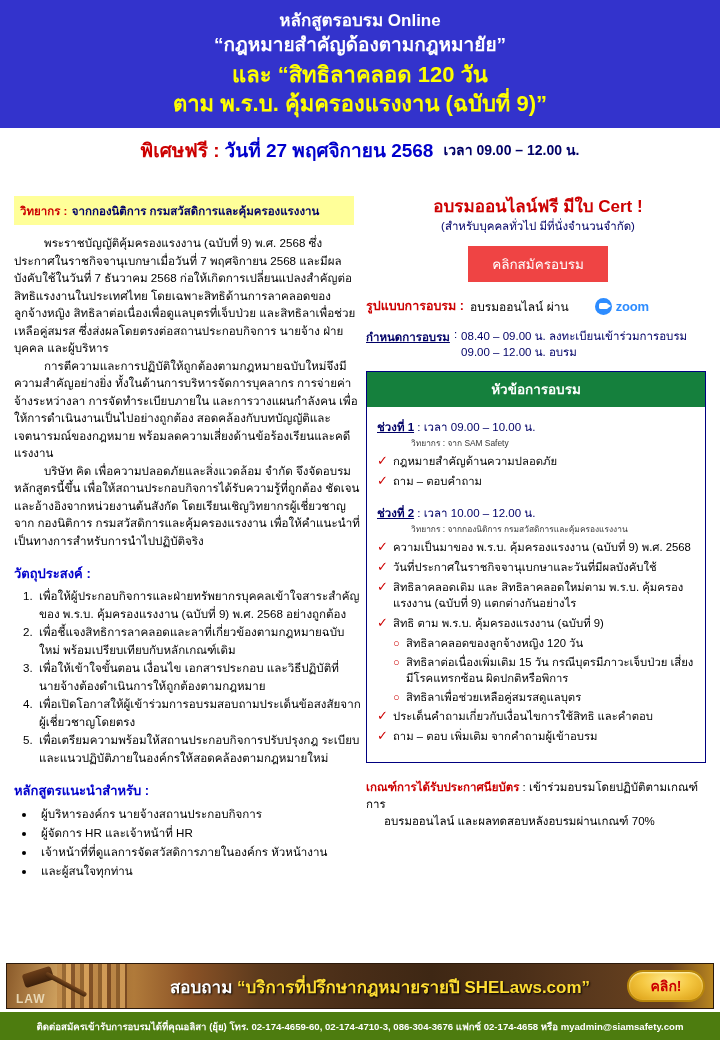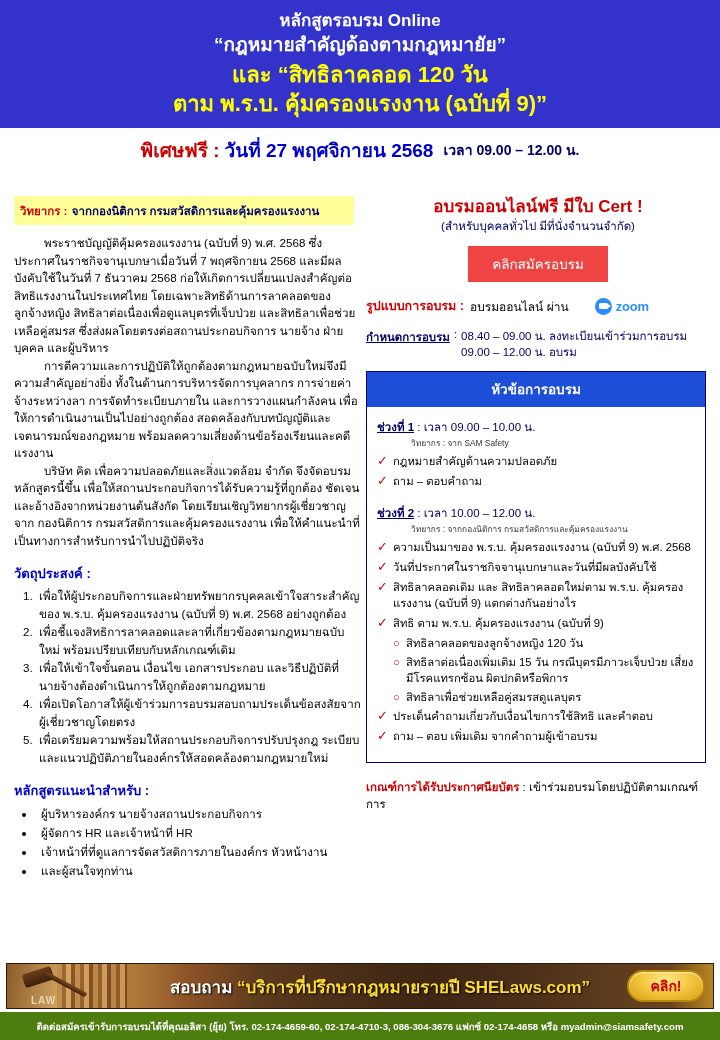--- a/index.html
+++ b/index.html
@@ -119,21 +119,21 @@
   .sched-row { margin-top: 12px; display: flex; font-size: 11.5px; color: #000066; }
   .sched-label { color: #000066; font-weight: bold; text-decoration: underline; white-space: nowrap; }
   .sched-sep { margin: 0 4px; color: #000066; }
   .sched-lines { color: #000066; font-size: 11.5px; line-height: 16px; }
 
   
   .topics-box {
     margin-top: 11px; border: 1px solid #000080; width: 340px; background: #ffffff;
   }
   .topics-head {
-    background: #1d4ed8; color: #ffffff; font-weight: bold; font-size: 13.5px;
+    background: #15803d; color: #ffffff; font-weight: bold; font-size: 13.5px;
     text-align: center; padding: 6px 0 7px 0;
   }
   .topics-body { padding: 9px 8px 14px 10px; }
   .slot-title {
     color: #000066; font-size: 11.5px; margin-top: 2px; margin-bottom: 1px;
   }
   .slot-title b { text-decoration: underline; }
   .slot-speaker {
     color: #333333; font-size: 8.4px; margin-left: 34px; margin-bottom: 4px; line-height: 12px;
   }
@@ -178,22 +178,22 @@
     position: absolute; left: 16px; top: 6px; width: 30px; height: 14px;
     background: linear-gradient(180deg,#6b3d18,#3b200c); border-radius: 3px;
     transform: rotate(-18deg);
   }
   .gavel .handle {
     position: absolute; left: 36px; top: 18px; width: 46px; height: 5px;
     background: linear-gradient(180deg,#7a4a20,#40230c); border-radius: 3px;
     transform: rotate(28deg);
   }
   .gavel .law {
-    position: absolute; left: 24px; bottom: 2px; color: #e8d7b5;
-    font-size: 10px; font-weight: bold; letter-spacing: 1px;
+    position: absolute; left: 9px; bottom: 2px; color: #e8d7b5;
+    font-size: 12px; font-weight: bold; letter-spacing: 1px;
   }
   .banner-text {
     flex: 1; text-align: center; color: #ffffff; font-weight: bold; font-size: 17px;
     text-shadow: 1px 1px 2px #000; padding-left: 6px;
   }
   .banner-text .y { color: #ffdd33; }
   .click-btn {
     flex: 0 0 78px; height: 32px; margin-right: 8px;
     background: radial-gradient(ellipse at 50% 30%, #ffe98a 0%, #f5c842 45%, #d89a10 100%);
     border: 2px solid #b8860b; border-radius: 16px;
@@ -350,20 +350,21 @@
           <span class="chk">✓</span>
           <span class="chk-text">ถาม – ตอบ เพิ่มเติม จากคำถามผู้เข้าอบรม</span>
         </div>
 
       </div>
     </div>
 
     <div class="cert-block">
       <span class="cert-label">เกณฑ์การได้รับประกาศนียบัตร</span>
       <span class="cert-text">: เข้าร่วมอบรมโดยปฏิบัติตามเกณฑ์การ</span>
+      <div class="cert-line2">อบรมออนไลน์ และผลทดสอบหลังอบรมผ่านเกณฑ์ 70%</div>
     </div>
   </div>
 
   <div class="bottom-banner">
     <div class="gavel">
       <div class="books"></div>
       <div class="head"></div>
       <div class="handle"></div>
       <div class="law">LAW</div>
     </div>

